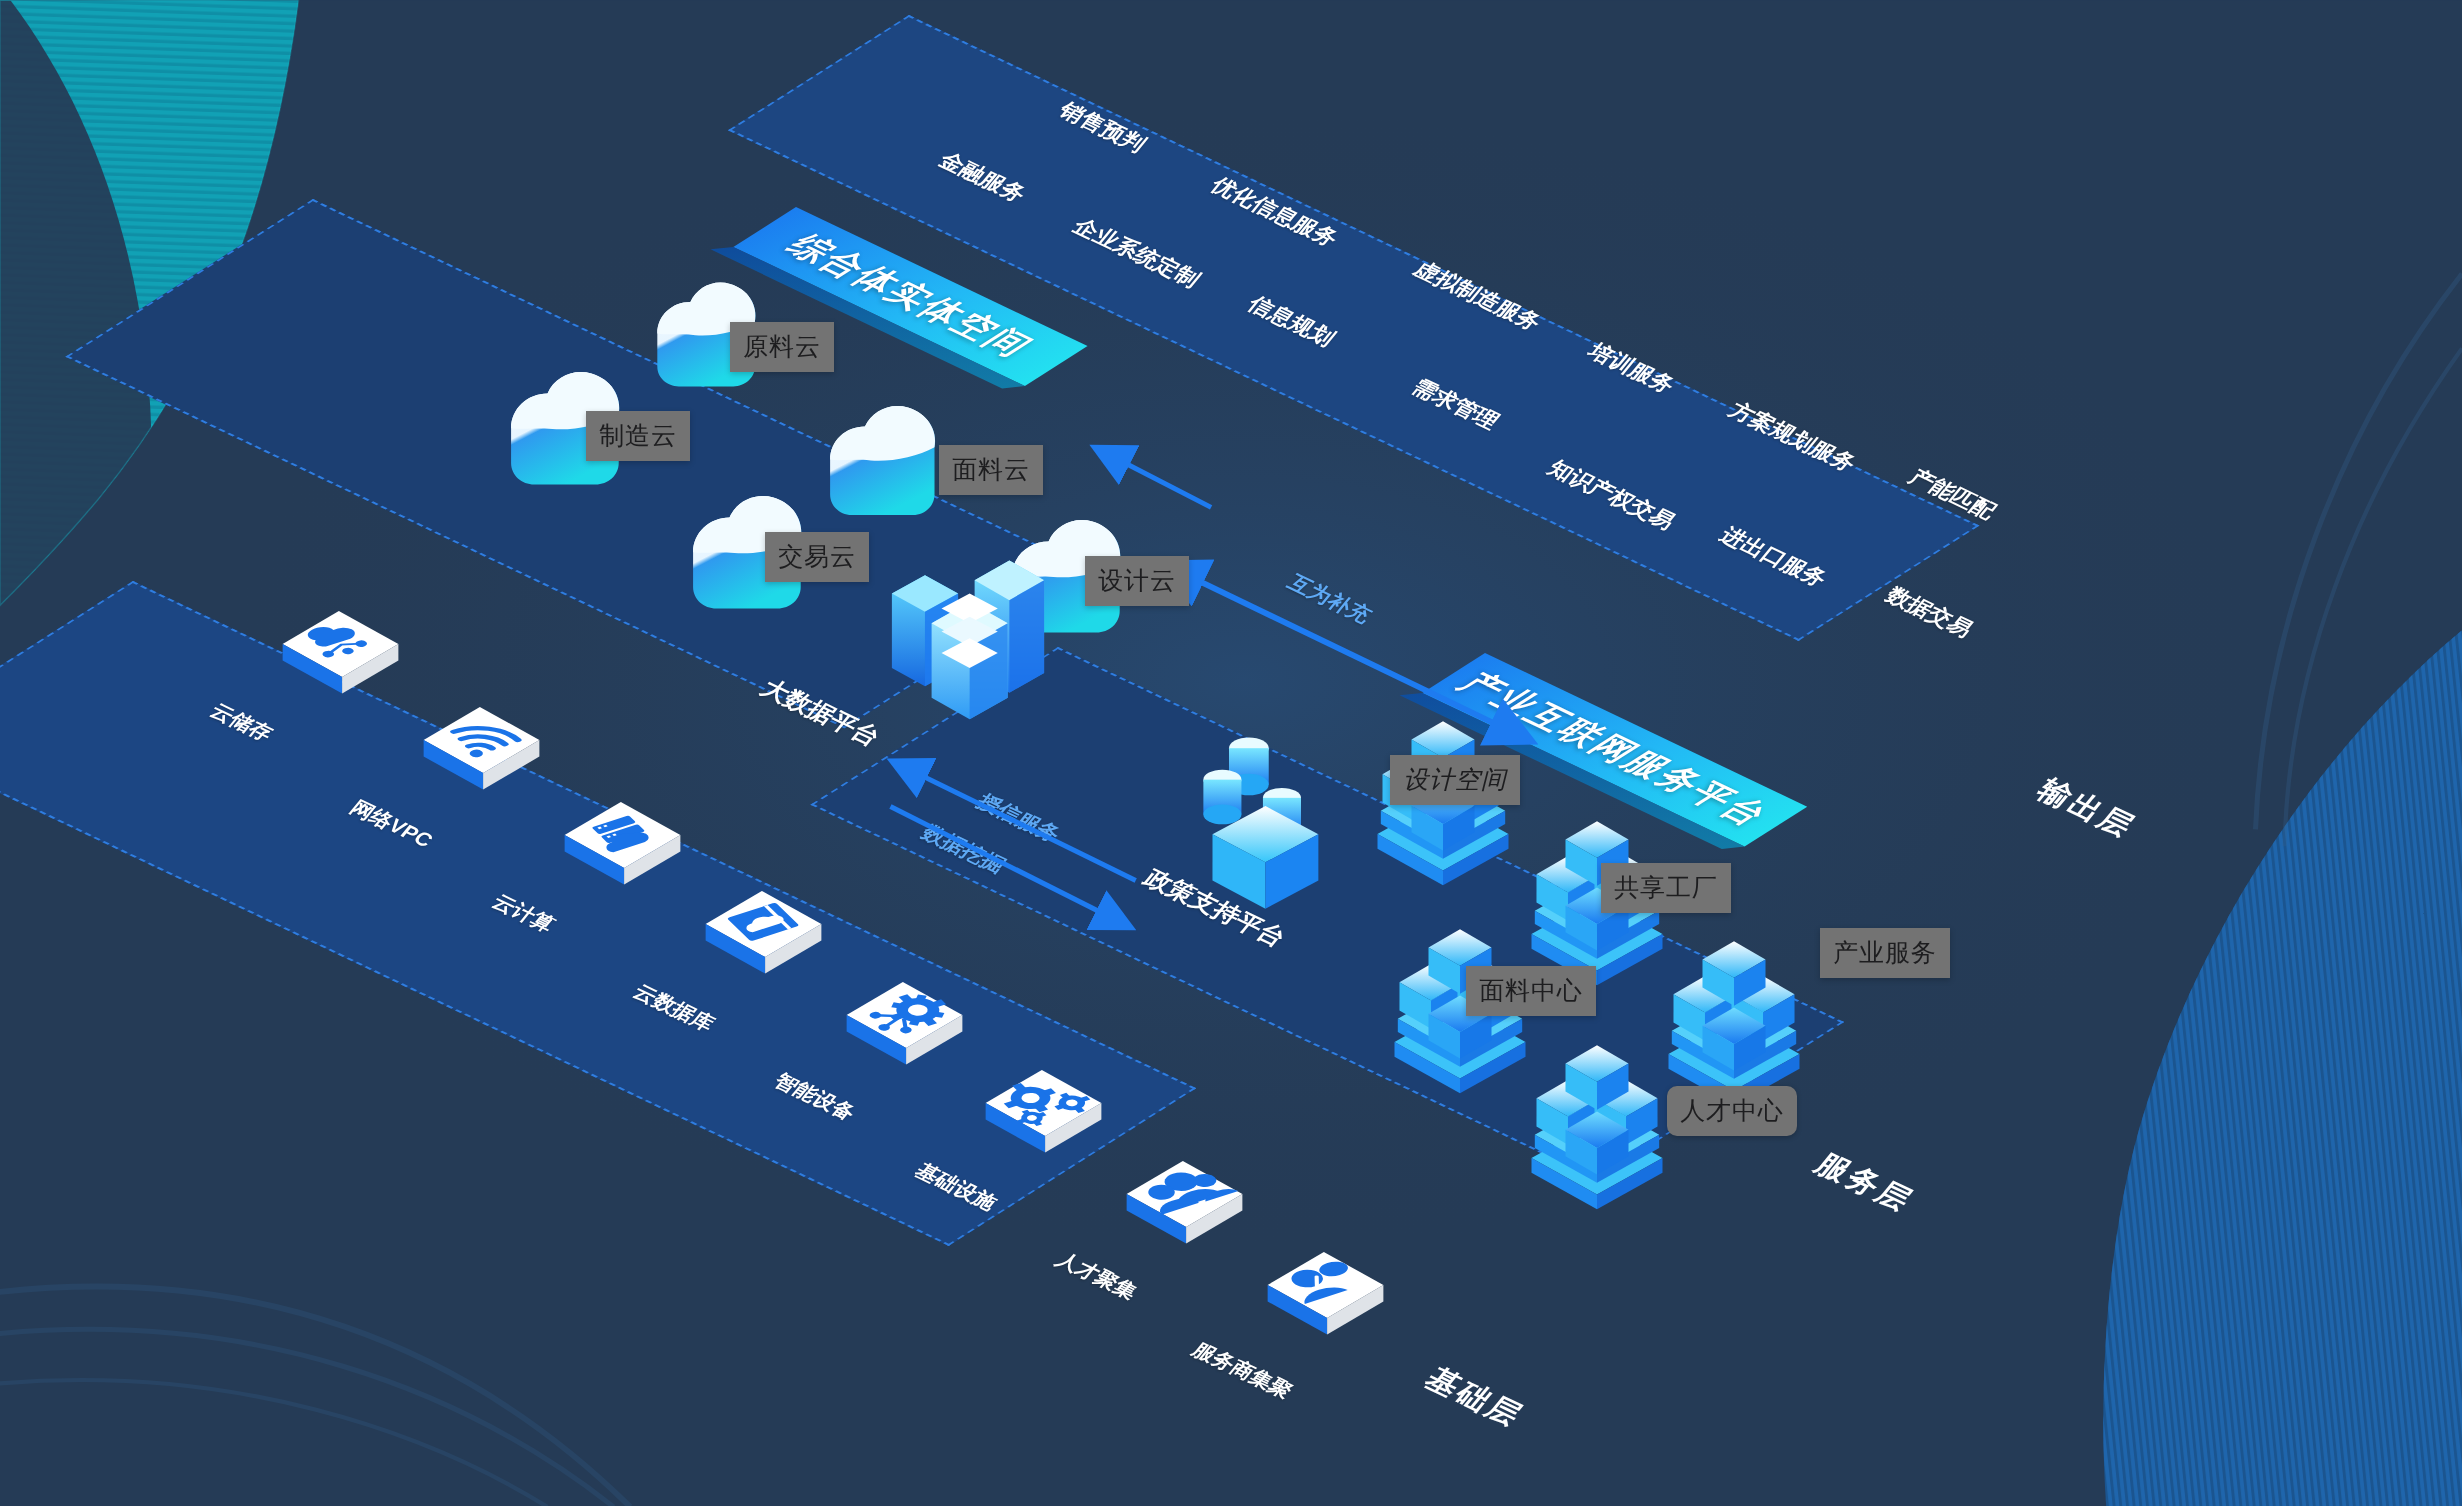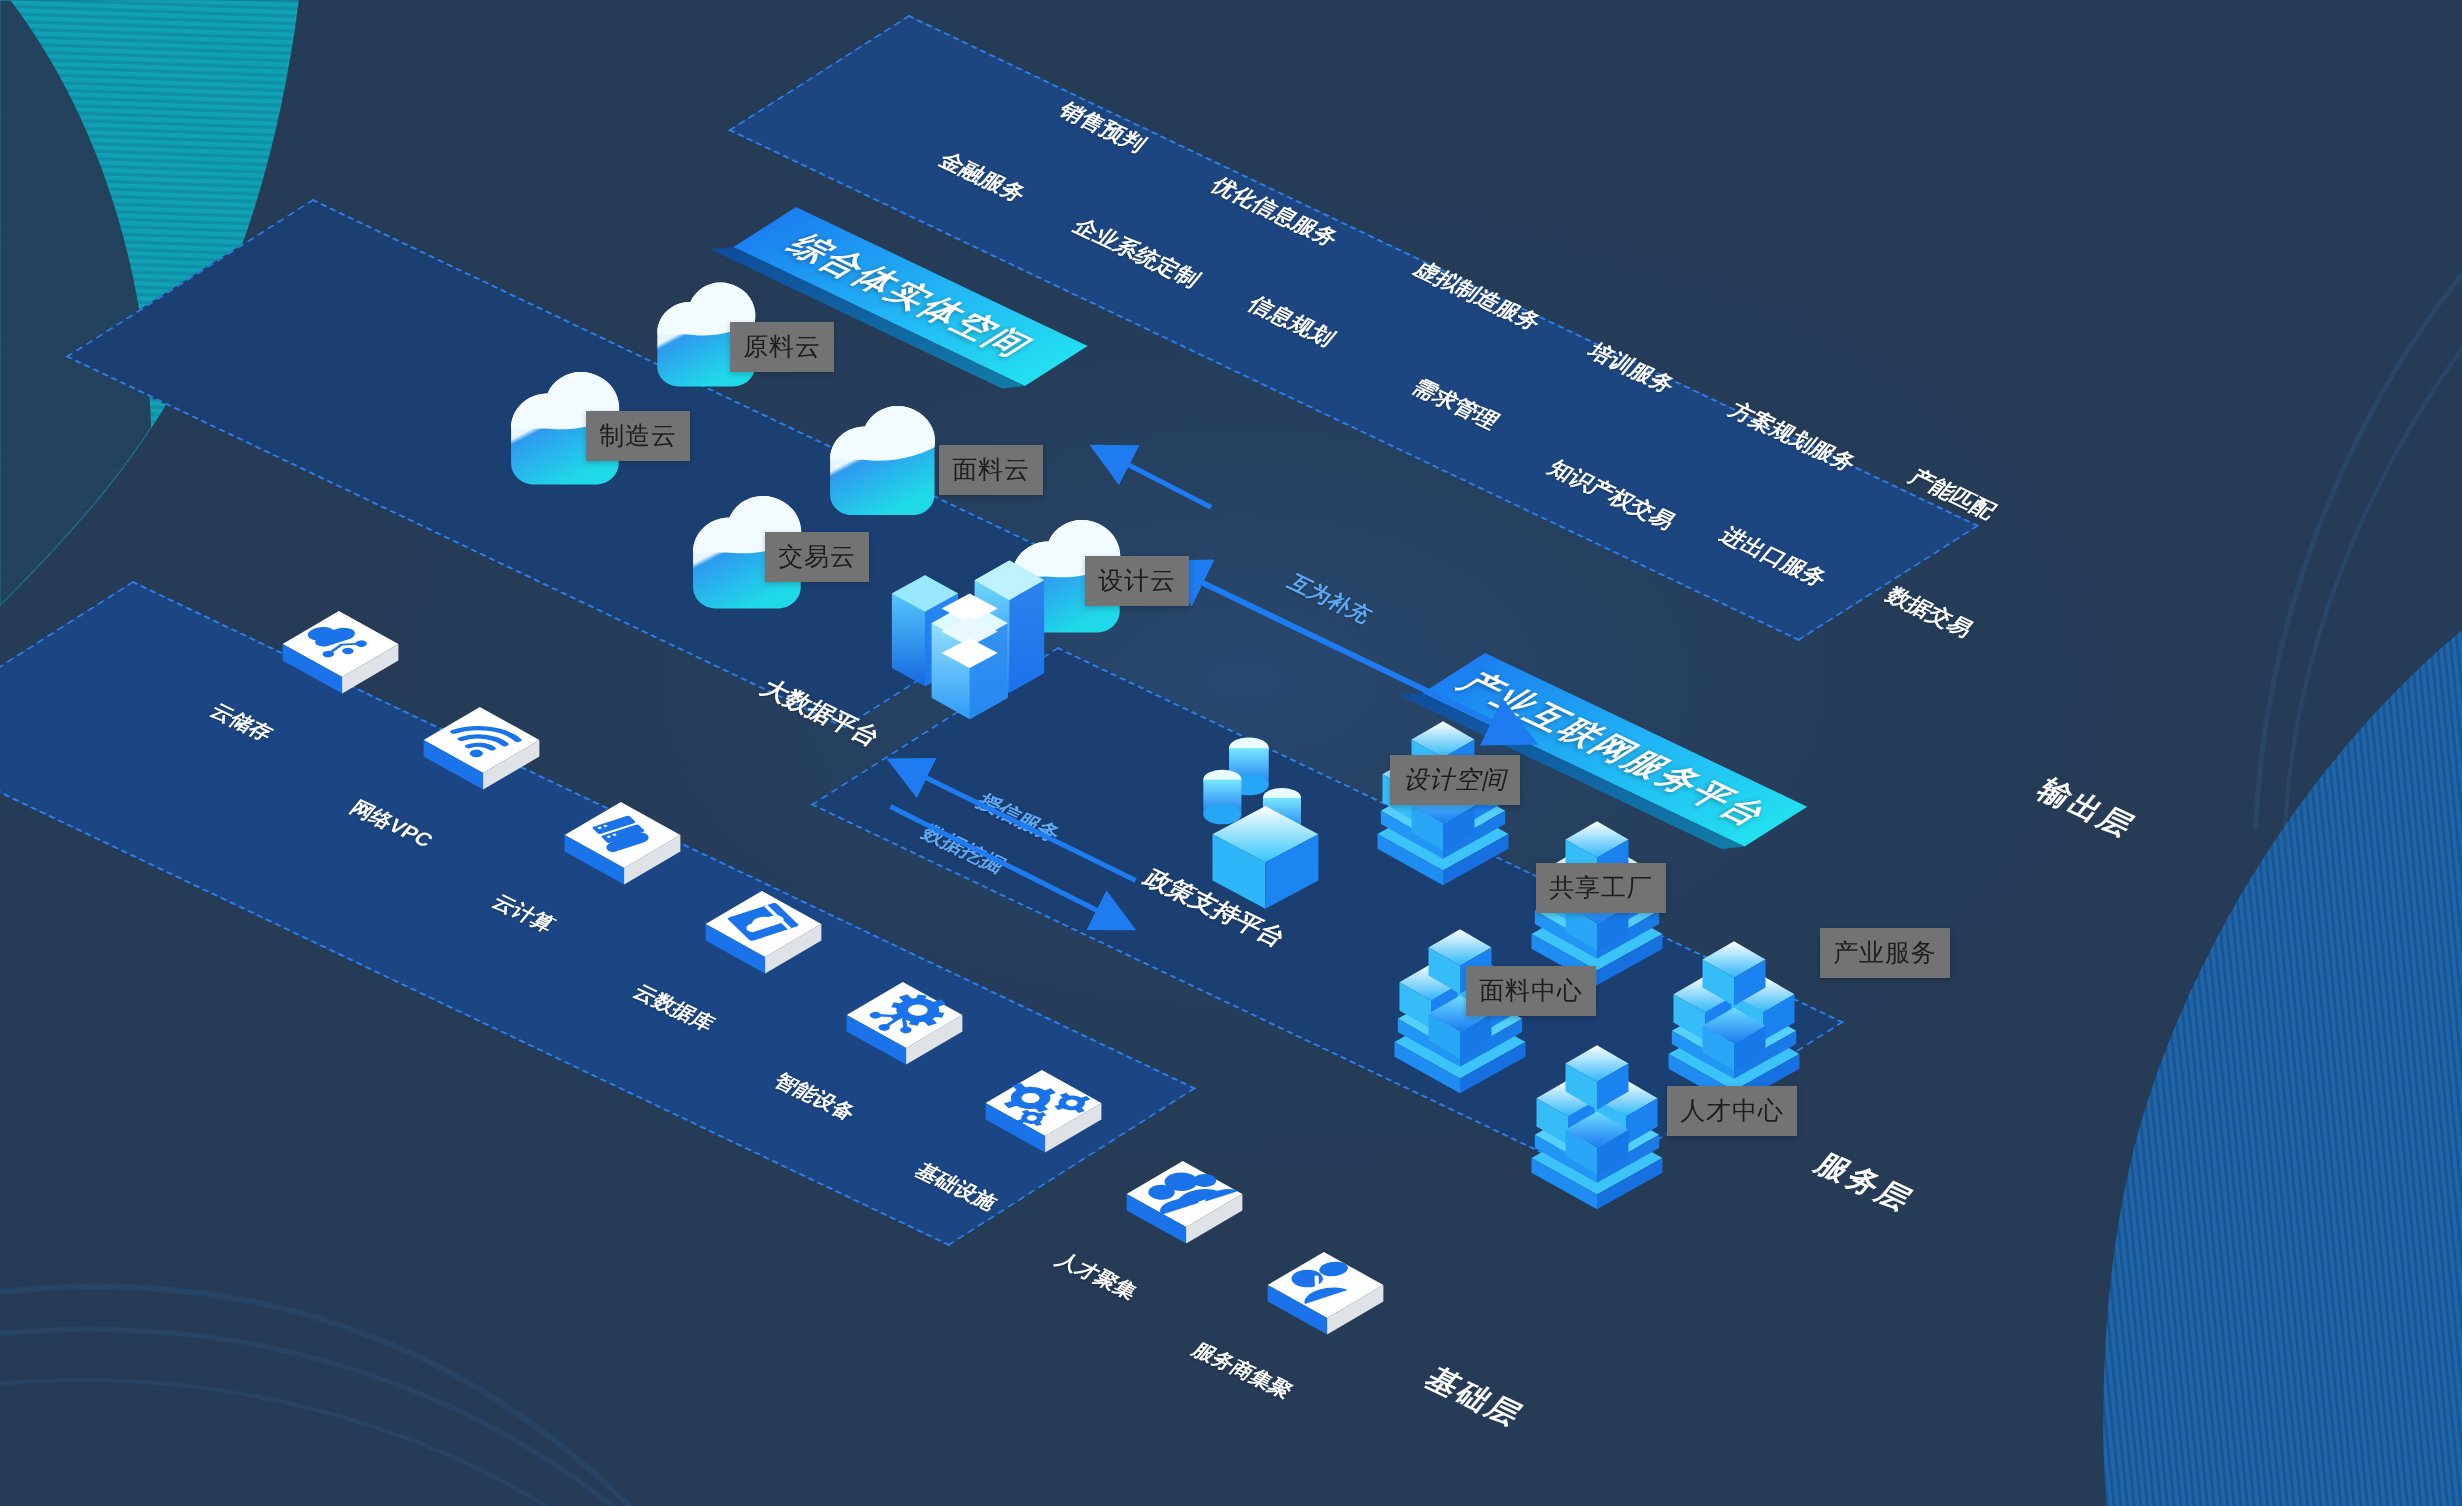--- a/index.html
+++ b/index.html
@@ -408,21 +408,21 @@
     <polygon points="92,104 130,82 168,104 130,126" fill="url(#qc)"></polygon>
     <polygon points="92,104 130,126 130,160 92,138" fill="#36bdf8"></polygon>
     <polygon points="168,104 130,126 130,160 168,138" fill="#1b83ef"></polygon>
     <polygon points="57,62 95,40 133,62 95,84" fill="url(#qc)"></polygon>
     <polygon points="57,62 95,84 95,118 57,96" fill="#36bdf8"></polygon>
     <polygon points="133,62 95,84 95,118 133,96" fill="#1b83ef"></polygon>
     <polygon points="57,142 95,120 133,142 95,164" fill="url(#qcs)"></polygon>
     <polygon points="57,142 95,164 95,196 57,174" fill="#2aa6f6"></polygon>
     <polygon points="133,142 95,164 95,196 133,174" fill="#1778e8"></polygon>
   </svg>
-  <div class="tag" style="left:1536px; top:863px;">共享工厂</div>
+  <div class="tag" style="left:1601px; top:863px;">共享工厂</div>
 
   <svg class="cube-stack" style="left:1381px; top:896px; width:158px; height:199px;" viewBox="0 0 190 240">
     <polygon points="16,176 95,132 174,176 95,220" fill="#3cc3f9"></polygon>
     <polygon points="16,176 95,220 95,238 16,194" fill="#1f8cf2"></polygon>
     <polygon points="174,176 95,220 95,238 174,194" fill="#1770e0"></polygon>
     <polygon points="20,148 95,106 170,148 95,190" fill="#55d0fb"></polygon>
     <polygon points="20,148 95,190 95,206 20,164" fill="#2196f5"></polygon>
     <polygon points="170,148 95,190 95,206 170,164" fill="#1a7ae6"></polygon>
     <polygon points="22,104 60,82 98,104 60,126" fill="url(#qc)"></polygon>
     <polygon points="22,104 60,126 60,160 22,138" fill="#36bdf8"></polygon>
@@ -474,21 +474,21 @@
     <polygon points="92,104 130,82 168,104 130,126" fill="url(#qc)"></polygon>
     <polygon points="92,104 130,126 130,160 92,138" fill="#36bdf8"></polygon>
     <polygon points="168,104 130,126 130,160 168,138" fill="#1b83ef"></polygon>
     <polygon points="57,62 95,40 133,62 95,84" fill="url(#qc)"></polygon>
     <polygon points="57,62 95,84 95,118 57,96" fill="#36bdf8"></polygon>
     <polygon points="133,62 95,84 95,118 133,96" fill="#1b83ef"></polygon>
     <polygon points="57,142 95,120 133,142 95,164" fill="url(#qcs)"></polygon>
     <polygon points="57,142 95,164 95,196 57,174" fill="#2aa6f6"></polygon>
     <polygon points="133,142 95,164 95,196 133,174" fill="#1778e8"></polygon>
   </svg>
-  <div class="tag" style="left:1667px; top:1086px;">人才中心</div>
+  <div class="tag" style="left:1667px; top:1086px;border-radius:10px;">人才中心</div>
 
   <div class="slab" id="base-slab">
     <div class="slab-face"></div>
   </div>
   <div class="layer-caption" style="left:1443px; top:1360px;">基础层</div>
 
   <svg class="tile" style="left:274px; top:601px; width:133px; height:124px;" viewBox="0 0 160 150">
     <polygon points="10,52 78,12 150,52 82,92" fill="#ffffff"></polygon>
     <polygon points="10,52 82,92 82,112 10,72" fill="#1a73e8"></polygon>
     <polygon points="150,52 82,92 82,112 150,72" fill="#dfe3e8"></polygon>

